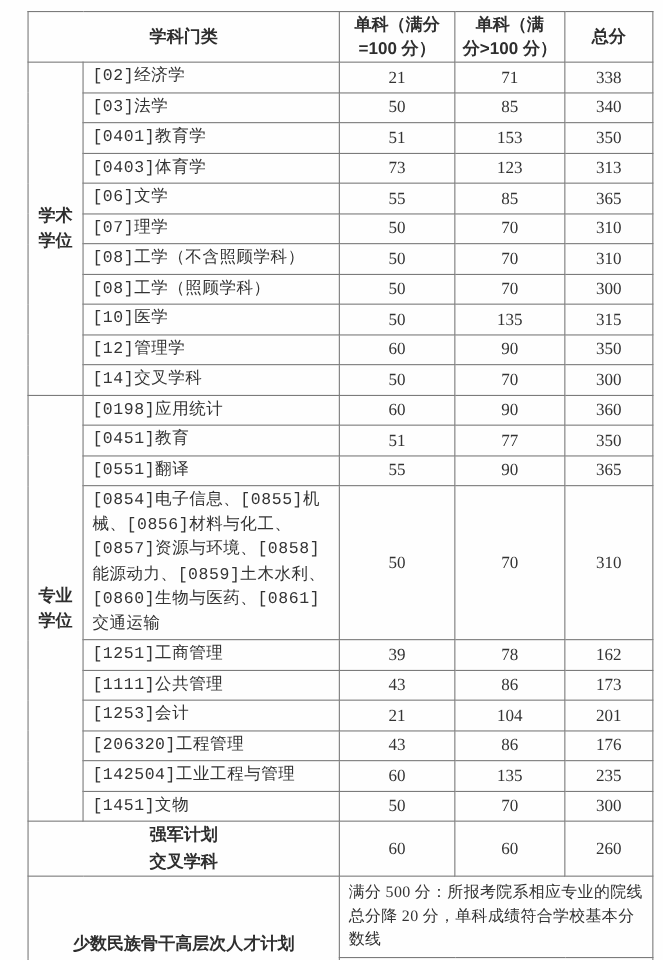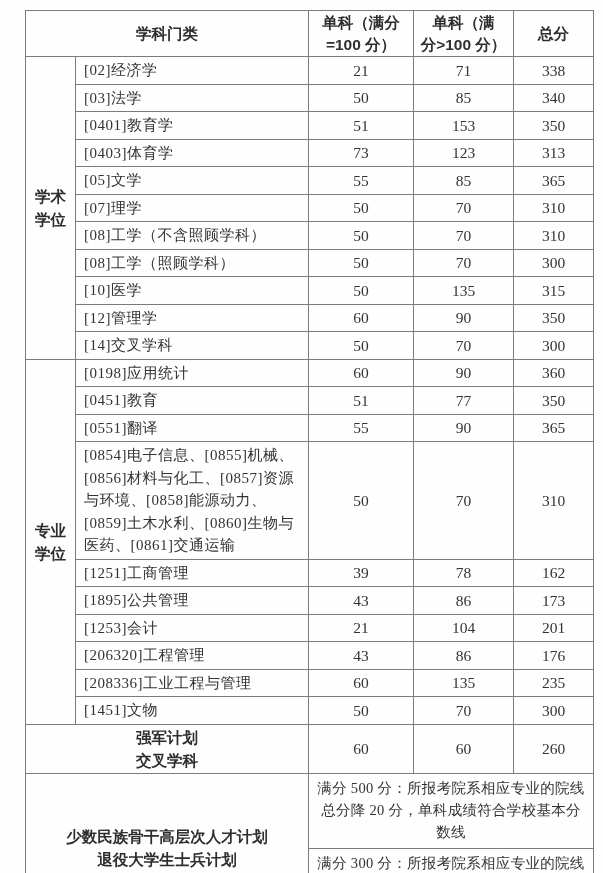--- a/index.html
+++ b/index.html
@@ -46,29 +46,30 @@
     line-height: 1.5;
     color: #2e2e2e;
   }
   .subject {
     font-size: 15px;
     text-align: left;
     padding: 2px 6px 2px 8px;
     letter-spacing: 0.5px;
     line-height: 1.5;
     color: #333333;
+    font-family: Liberation Mono, monospace;
   }
   .num {
     font-size: 15.5px;
     text-align: center;
     color: #333333;
   }
   .note {
     font-size: 14.5px;
-    text-align: center;
+    text-align: left;
     padding: 4px 8px;
     line-height: 1.5;
     letter-spacing: 0.3px;
     color: #333333;
     vertical-align: middle;
   }
 </style>
 </head>
 <body>
 
@@ -111,21 +112,21 @@
         <td class="num">153</td>
         <td class="num">350</td>
       </tr>
       <tr>
         <td class="subject">[0403]体育学</td>
         <td class="num">73</td>
         <td class="num">123</td>
         <td class="num">313</td>
       </tr>
       <tr>
-        <td class="subject">[05]文学</td>
+        <td class="subject">[06]文学</td>
         <td class="num">55</td>
         <td class="num">85</td>
         <td class="num">365</td>
       </tr>
       <tr>
         <td class="subject">[07]理学</td>
         <td class="num">50</td>
         <td class="num">70</td>
         <td class="num">310</td>
       </tr>
@@ -185,39 +186,39 @@
         <td class="num">70</td>
         <td class="num">310</td>
       </tr>
       <tr>
         <td class="subject">[1251]工商管理</td>
         <td class="num">39</td>
         <td class="num">78</td>
         <td class="num">162</td>
       </tr>
       <tr>
-        <td class="subject">[1895]公共管理</td>
+        <td class="subject">[1111]公共管理</td>
         <td class="num">43</td>
         <td class="num">86</td>
         <td class="num">173</td>
       </tr>
       <tr>
         <td class="subject">[1253]会计</td>
         <td class="num">21</td>
         <td class="num">104</td>
         <td class="num">201</td>
       </tr>
       <tr>
         <td class="subject">[206320]工程管理</td>
         <td class="num">43</td>
         <td class="num">86</td>
         <td class="num">176</td>
       </tr>
       <tr>
-        <td class="subject">[208336]工业工程与管理</td>
+        <td class="subject">[142504]工业工程与管理</td>
         <td class="num">60</td>
         <td class="num">135</td>
         <td class="num">235</td>
       </tr>
       <tr>
         <td class="subject">[1451]文物</td>
         <td class="num">50</td>
         <td class="num">70</td>
         <td class="num">300</td>
       </tr>

